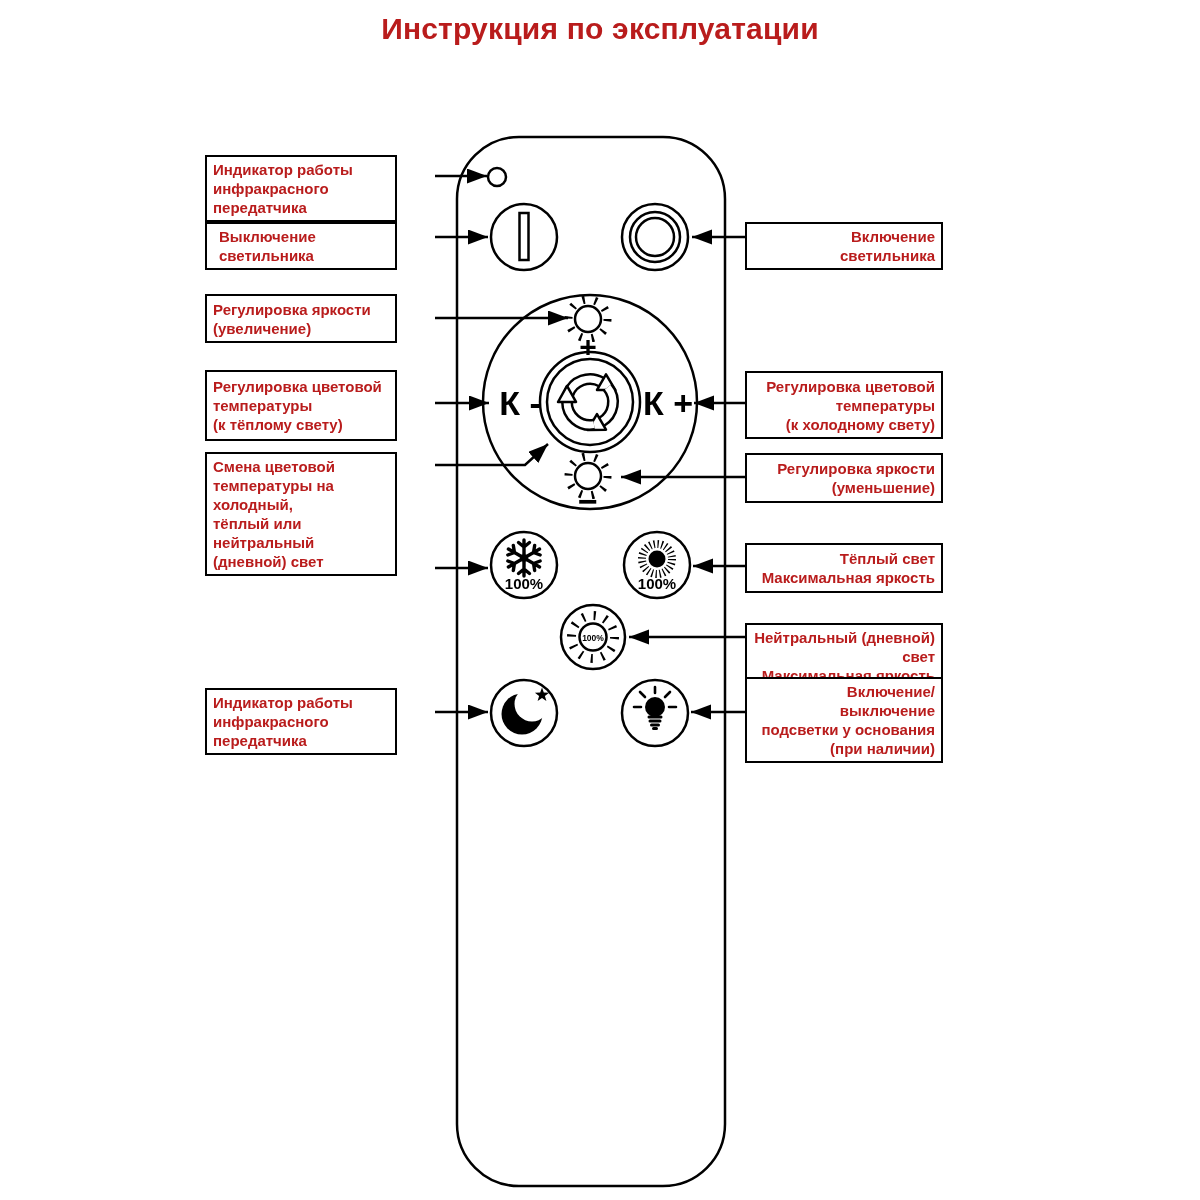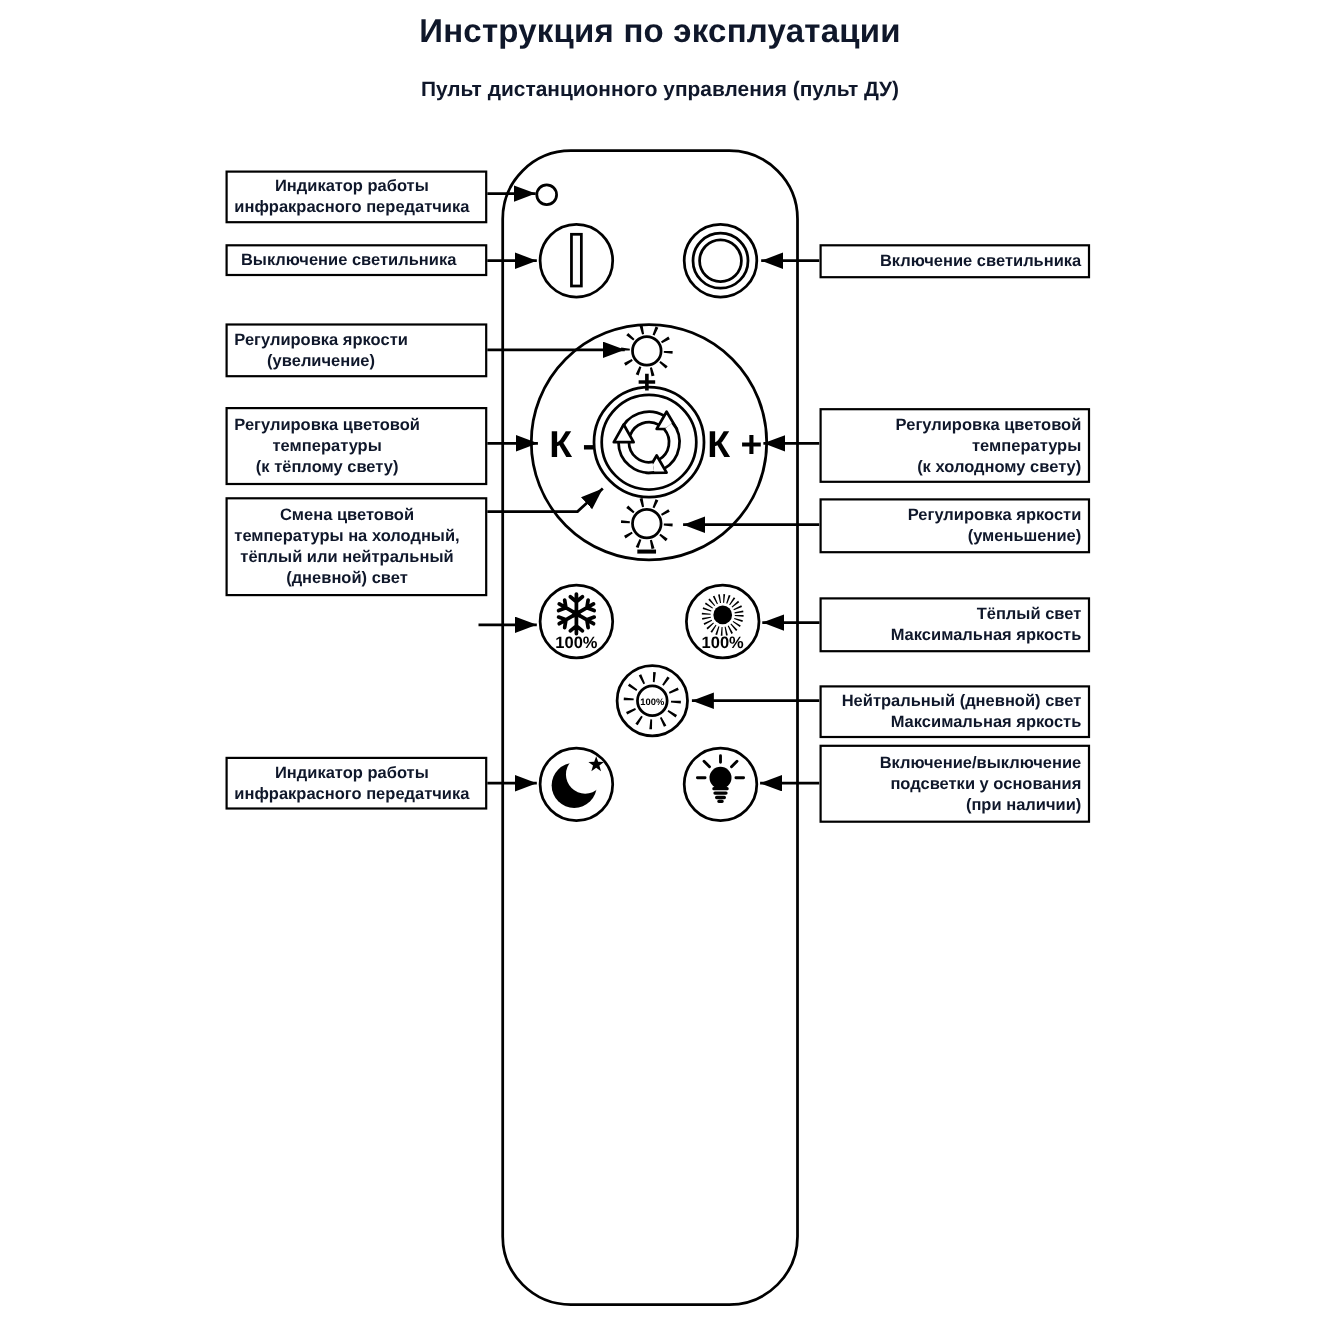--- a/index.html
+++ b/index.html
@@ -1,45 +1,44 @@
 <!DOCTYPE html>
 <html><head>
 <meta charset="utf-8">
 <style>
   html,body{margin:0;padding:0;background:#fff;}
   .canvas{
     position:relative;width:1200px;height:1200px;background:#ffffff;
-    font-family:"Liberation Sans",sans-serif;color:#0f172a;overflow:hidden;
+    font-family:"Liberation Sans",sans-serif;color:#b91c1c;overflow:hidden;
   }
   .page-title{
     position:absolute;left:0;top:12px;width:1200px;text-align:center;
     font-size:30px;font-weight:bold;letter-spacing:0.2px;
   }
   .page-subtitle{
     position:absolute;left:0;top:71px;width:1200px;text-align:center;
     font-size:19px;font-weight:bold;
   }
   .diagram-svg{position:absolute;left:0;top:0;}
   .label-box{
     position:absolute;box-sizing:border-box;border:2px solid #000;background:#fff;
     font-size:15px;line-height:19px;font-weight:bold;white-space:pre-line;
     display:flex;align-items:center;padding:3px 6px;
   }
-  .label-box.left{left:205px;width:238px;justify-content:flex-start;text-align:center;}
-  .label-box.right{left:745px;width:246px;justify-content:flex-end;text-align:right;}
+  .label-box.left{left:205px;width:192px;justify-content:flex-start;text-align:left;}
+  .label-box.right{left:745px;width:198px;justify-content:flex-end;text-align:right;}
   svg text{font-family:"Liberation Sans",sans-serif;font-weight:bold;fill:#000;}
   .stroke{fill:none;stroke:#000;stroke-width:2.5;}
 </style>
 </head>
 <body>
 
 <div class="canvas">
 
   <div class="page-title">Инструкция по эксплуатации</div>
-  <div class="page-subtitle">Пульт дистанционного управления (пульт ДУ)</div>
 
   <svg class="diagram-svg" width="1200" height="1200" viewBox="0 0 1200 1200">
     <defs>
       <marker id="ah" markerWidth="9" markerHeight="7" refX="8" refY="3" orient="auto" markerUnits="strokeWidth">
         <path d="M0,0 L8,3 L0,6 Z" fill="#000"></path>
       </marker>
       <g id="flake-spoke">
         <path d="M0,3 L0,-18 M0,-11 L-5.5,-15.5 M0,-11 L5.5,-15.5" fill="none" stroke="#000" stroke-width="3.4" stroke-linecap="round"></path>
       </g>
       <g id="cyc-arrow">

